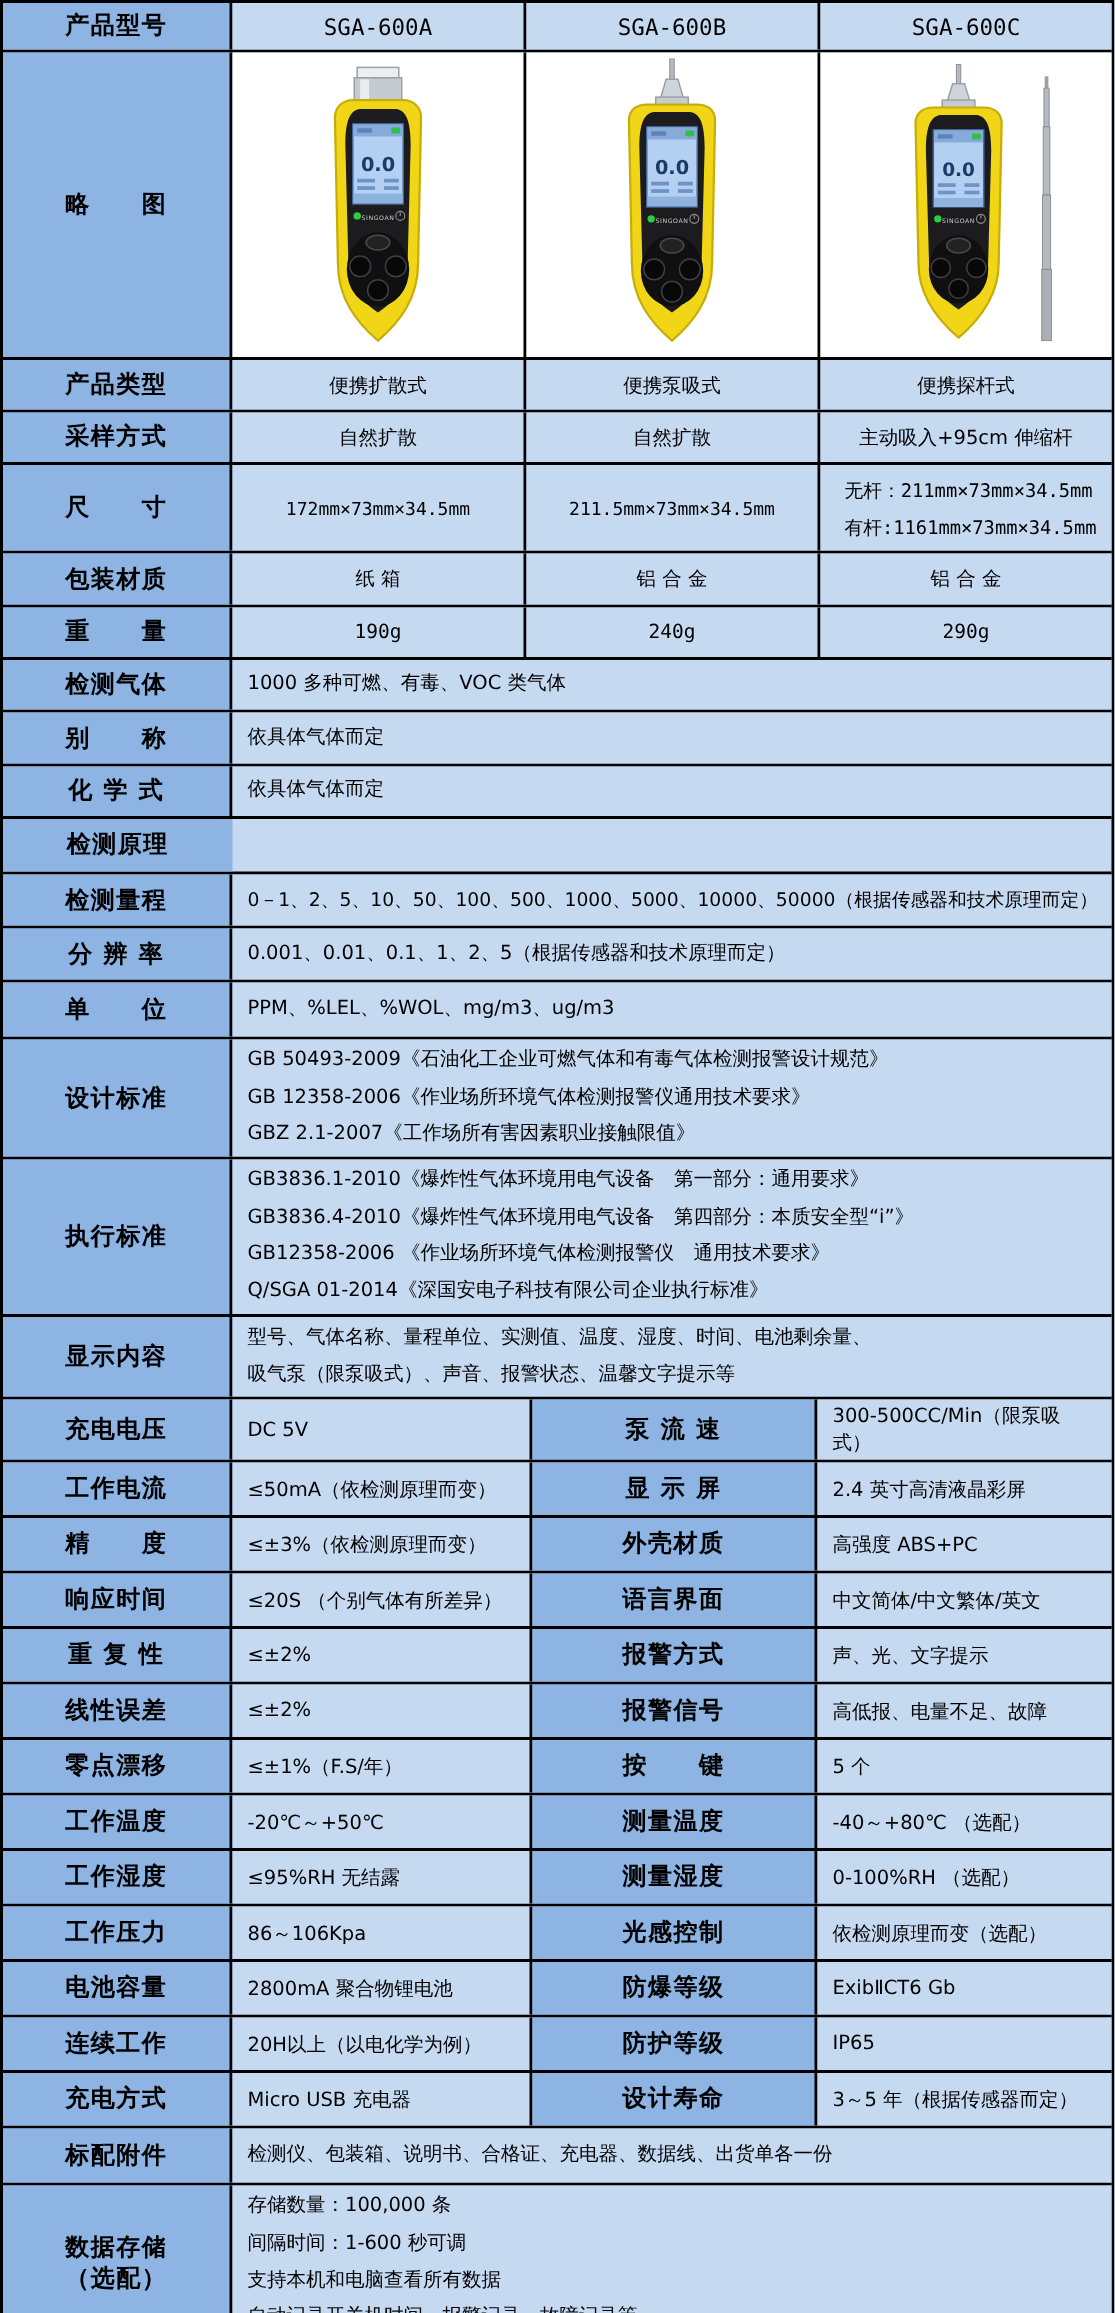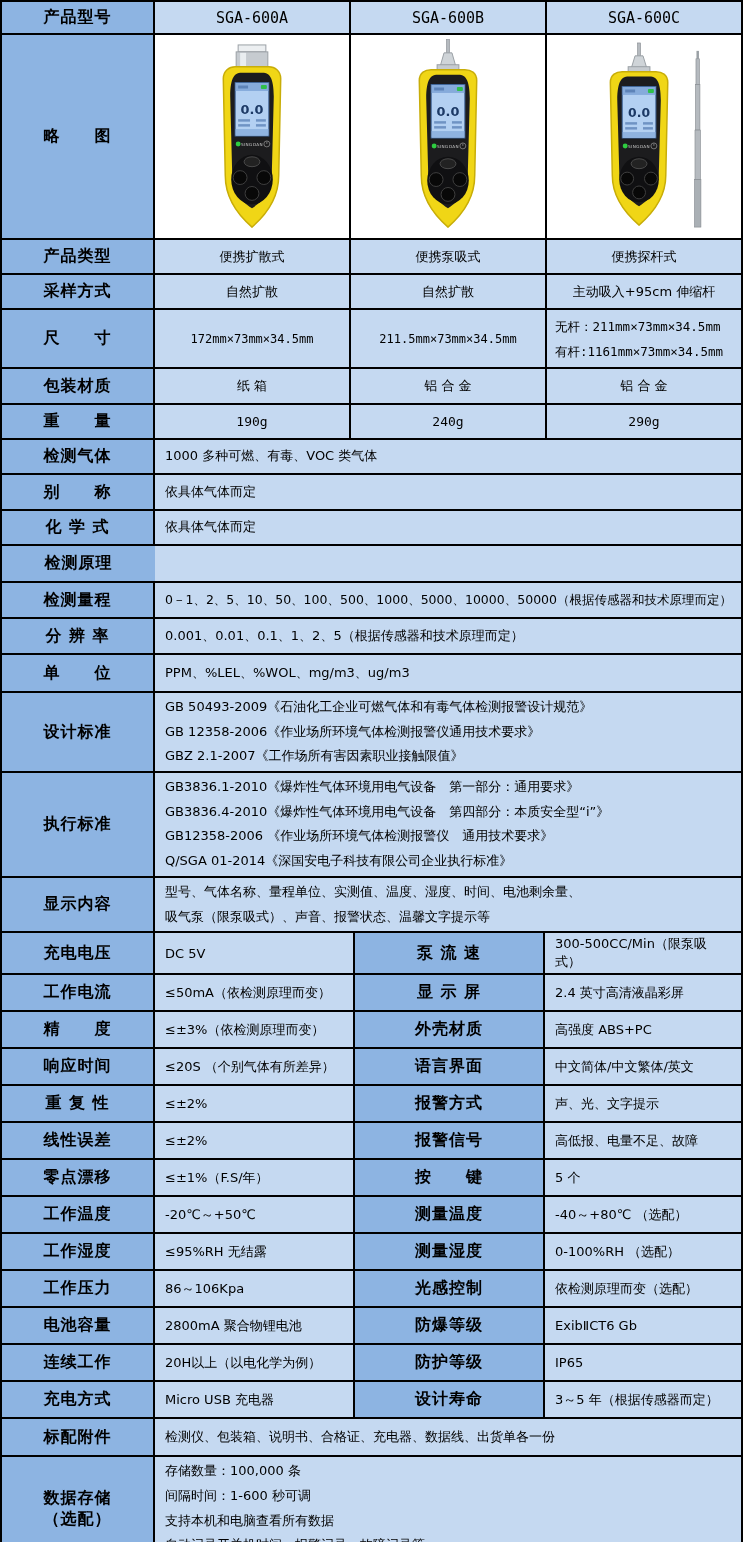--- a/index.html
+++ b/index.html
@@ -15,21 +15,21 @@
   .prod{width:196px;flex:0 0 196px;justify-content:center;text-align:center;}
   .prod.last{flex:1 1 auto;width:auto;}
   .imgcell{background:#ffffff;justify-content:center;text-align:right;}
   .fullval{flex:1 1 auto;flex-direction:column;align-items:flex-start;justify-content:center;}
   .fullval .ln{line-height:1.9;white-space:nowrap;}
   .speclab1{width:200px;flex:0 0 200px;}
   .speclab2{width:190px;flex:0 0 190px;background:#8db4e2;justify-content:center;text-align:center;
             font-weight:bold;font-size:16px;letter-spacing:1px;}
   .specval2{flex:1 1 auto;}
   .pre{white-space:pre-line;}
-  .leftal{justify-content:flex-start;text-align:left;padding-left:8px;font-size:12.5px;line-height:2;}
+  .leftal{justify-content:flex-end;text-align:left;padding-left:8px;font-size:12.5px;line-height:2;}
   .mono{font-family:"DejaVu Sans Mono","Liberation Mono",monospace;}
   .models{font-size:15px;text-align:center;}
   svg text{font-family:"DejaVu Sans","Liberation Sans",sans-serif;}
 </style>
 </head>
 <body>
 
 <div class="table">
 
   <div class="row" style="min-height:33px">

